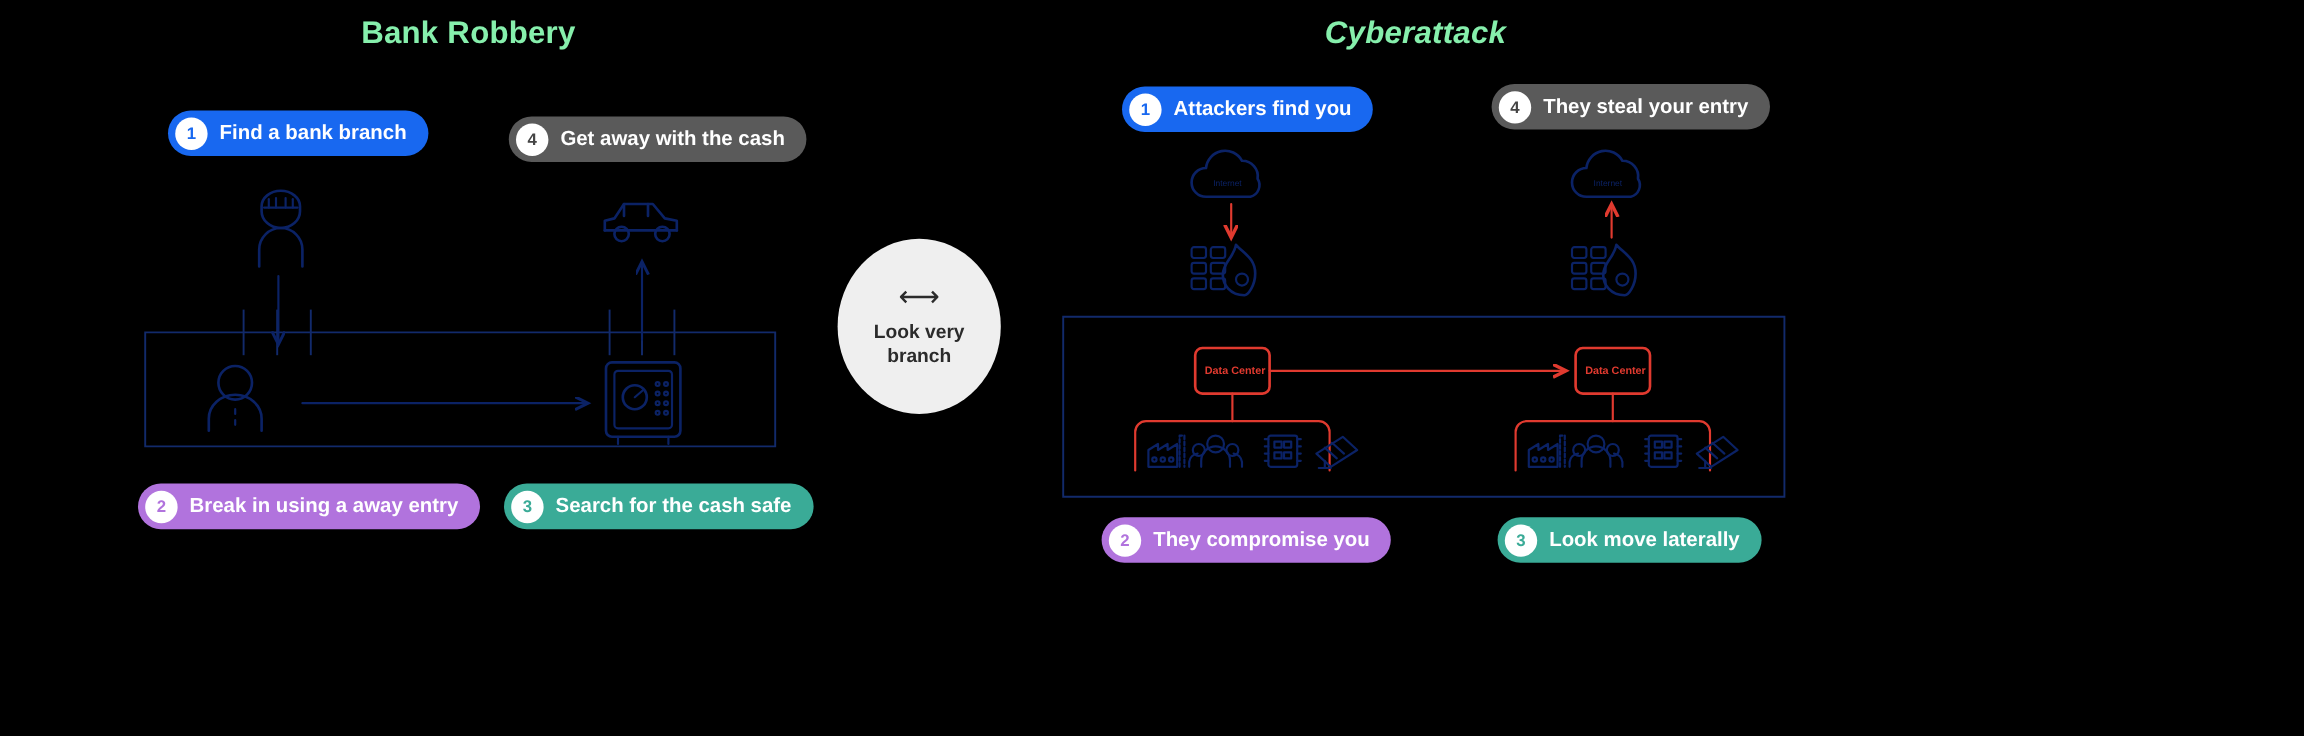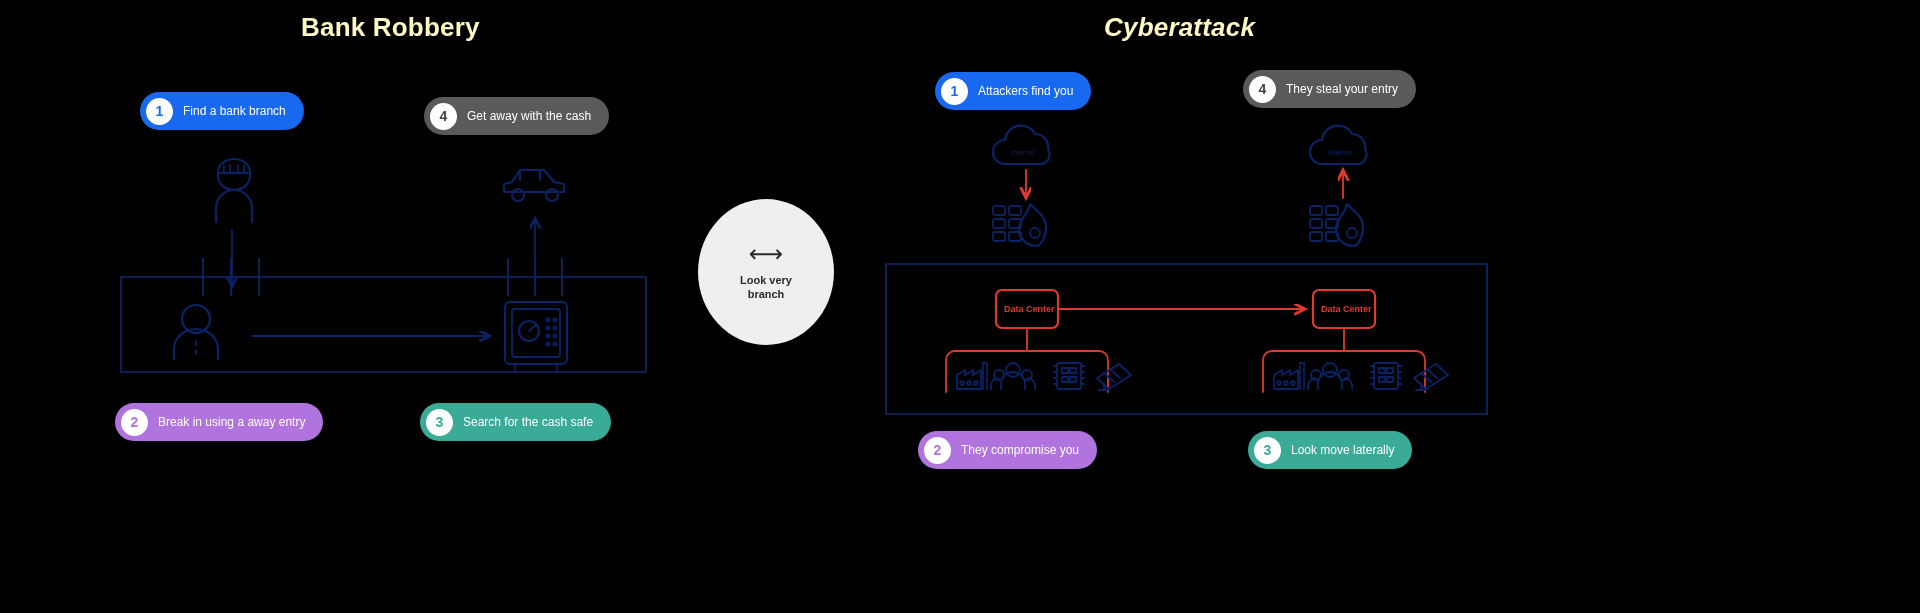--- a/index.html
+++ b/index.html
@@ -7,48 +7,48 @@
     width:1920px;height:613px;
     font-family:"Liberation Sans","DejaVu Sans",sans-serif;
     overflow:hidden;position:relative;
   }
   .stage{position:absolute;inset:0;}
 
   
   .section-title{
     position:absolute;
     font-size:26px;font-weight:700;
-    color:#fef9c3;letter-spacing:.2px;
+    color:#86efac;letter-spacing:.2px;
     white-space:nowrap;
   }
   #title-bank{left:301px;top:12px;}
   #title-cyber{left:1104px;top:12px;font-style:italic;}
 
   
   .pill{
     position:absolute;display:flex;align-items:center;
     border-radius:22px;height:38px;padding:0 18px 0 6px;
     box-sizing:border-box;white-space:nowrap;
   }
   .pill .num{
     width:27px;height:27px;border-radius:50%;
     background:#fff;display:flex;align-items:center;justify-content:center;
     font-size:14px;font-weight:700;margin-right:10px;flex:none;
   }
-  .pill .lbl{color:#fff;font-size:12px;font-weight:400;}
+  .pill .lbl{color:#fff;font-size:17px;font-weight:700;}
 
   
   .circle-callout{
     position:absolute;left:698px;top:199px;width:136px;height:146px;
     background:#efefef;border-radius:50%;
     display:flex;flex-direction:column;align-items:center;justify-content:center;
     text-align:center;
   }
   .circle-callout .arrows{font-size:24px;color:#2b2b2b;line-height:1;margin-bottom:8px;}
-  .circle-callout .cc-text{font-size:11px;font-weight:700;color:#2b2b2b;line-height:1.25;}
+  .circle-callout .cc-text{font-size:16px;font-weight:700;color:#2b2b2b;line-height:1.25;}
 
   
   svg.art{position:absolute;left:0;top:0;width:1920px;height:613px;overflow:visible;}
   .stroke-blue{fill:none;stroke:#0b2265;stroke-width:2.2;stroke-linecap:round;stroke-linejoin:round;}
   .stroke-blue-thin{fill:none;stroke:#0b2265;stroke-width:1.8;stroke-linecap:round;stroke-linejoin:round;}
   .stroke-red{fill:none;stroke:#e03a2f;stroke-width:2.2;stroke-linecap:round;stroke-linejoin:round;}
   .stroke-red-thin{fill:none;stroke:#e03a2f;stroke-width:1.8;stroke-linecap:round;stroke-linejoin:round;}
   .panel-outline{fill:none;stroke:#122a6b;stroke-width:1.6;}
   .tiny-label{font-size:7px;fill:#0b2265;font-family:"Liberation Sans",sans-serif;}
   .dc-label{font-size:9px;fill:#e03a2f;font-weight:700;font-family:"Liberation Sans",sans-serif;}

